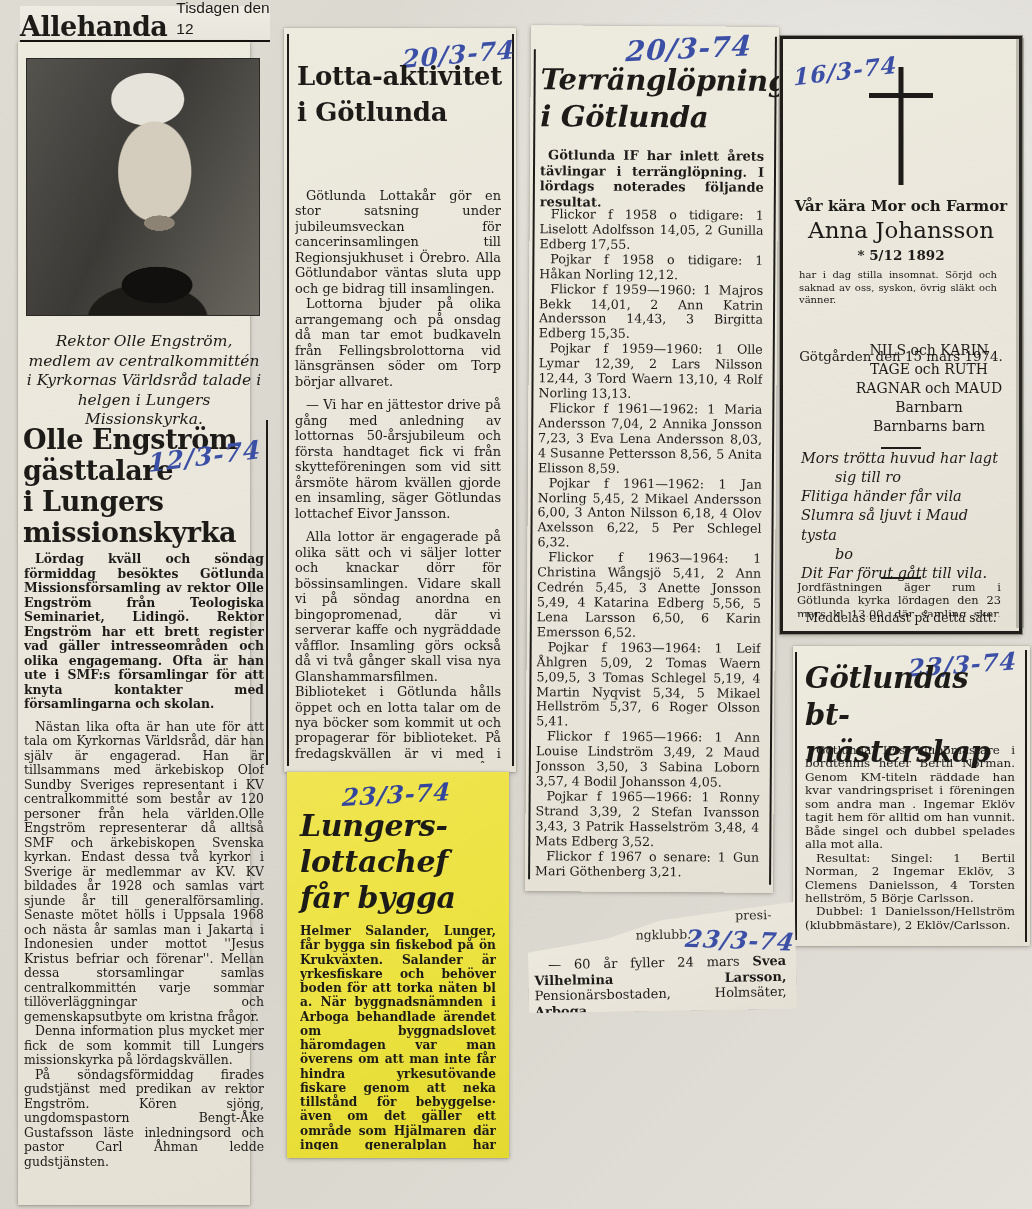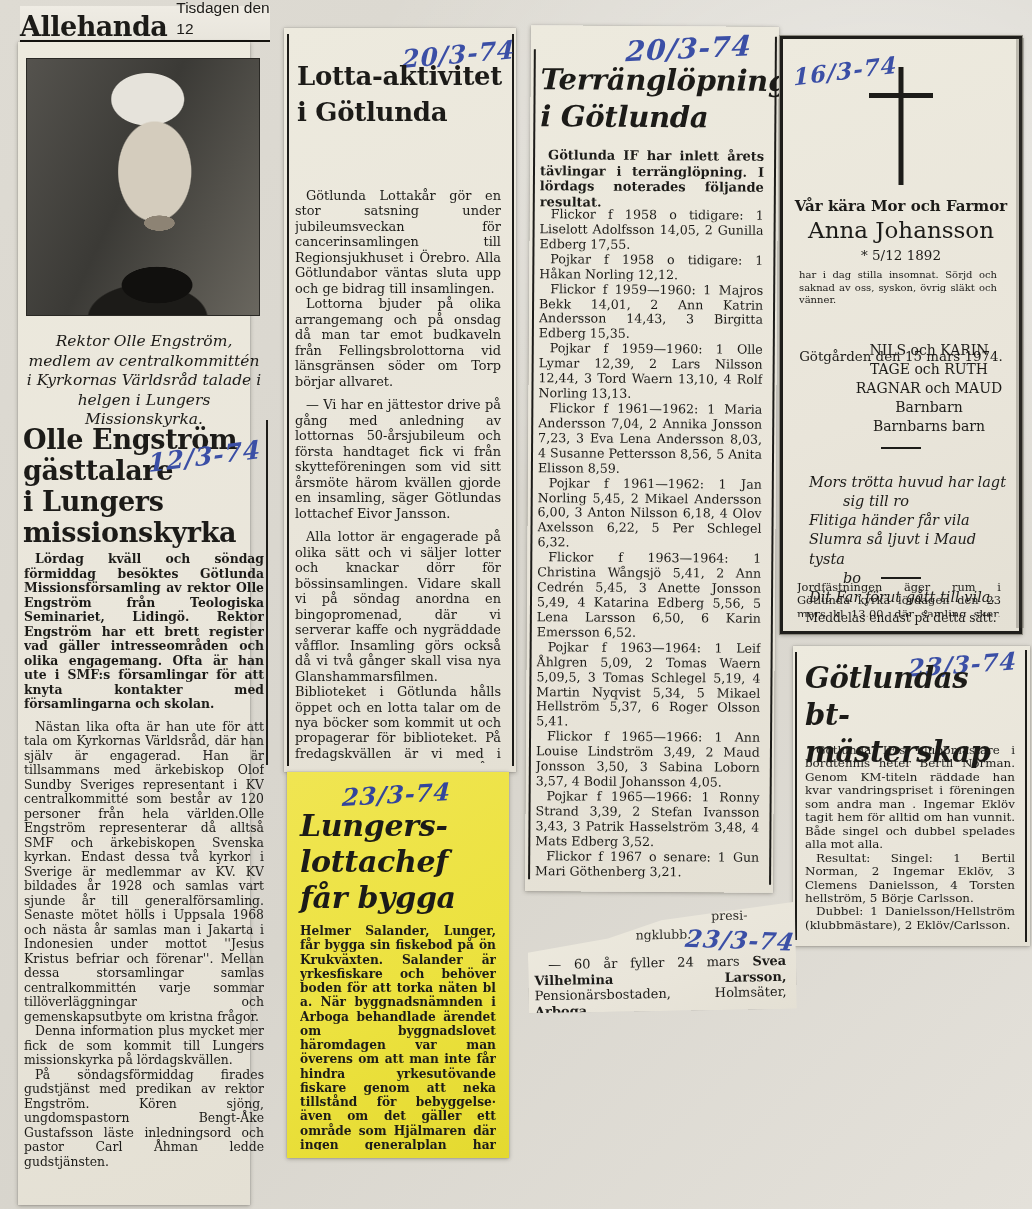--- a/index.html
+++ b/index.html
@@ -150,32 +150,32 @@
 </div>
 
 <div class="clip obit" style="left:780px;top:36px;width:236px;height:592px;">
   <div class="hw" style="left:10px;top:18px;font-size:23px;transform:rotate(-7deg) skewX(-6deg);color:#3b4fa6;">16/3-74</div>
   <div class="cross" style="top:28px;width:70px;height:120px;">
     <div class="v"></div>
     <div class="h"></div>
   </div>
   <div class="ob-center" style="position:absolute;left:0;top:158px;width:100%;font-weight:bold;font-size:15px;">Vår kära Mor och Farmor</div>
   <div class="ob-center" style="position:absolute;left:0;top:178px;width:100%;font-size:23px;">Anna Johansson</div>
-  <div class="ob-center" style="position:absolute;left:0;top:208px;width:100%;font-size:13.5px;font-weight:400;">* 5/12 1892</div>
+  <div class="ob-center" style="position:absolute;left:0;top:208px;width:100%;font-size:13.5px;font-weight:700;">* 5/12 1892</div>
   <div class="np" style="position:absolute;left:16px;top:230px;width:198px;font-size:10px;line-height:1.25;">har i dag stilla insomnat. Sörjd och saknad av oss, syskon, övrig släkt och vänner.</div>
   <div class="ob-center" style="position:absolute;left:0;top:294px;width:100%;font-size:13.4px;margin-top:16px;">Götgården den 15 mars 1974.</div>
   <div class="ob-center" style="position:absolute;left:0;top:302px;width:100%;font-size:14px;line-height:19px;margin-left:28px;">
     <div>NILS och KARIN</div>
     <div>TAGE och RUTH</div>
     <div>RAGNAR och MAUD</div>
     <div>Barnbarn</div>
     <div>Barnbarns barn</div>
   </div>
   <div class="small-div" style="position:absolute;left:98px;top:402px;"></div>
-  <div class="verse" style="position:absolute;left:18px;top:434px;width:200px;margin-left:8px;">
+  <div class="verse" style="position:absolute;left:18px;top:410px;width:200px;">
     <div>Mors trötta huvud har lagt</div>
     <div class="ind">sig till ro</div>
     <div>Flitiga händer får vila</div>
     <div>Slumra så ljuvt i Maud tysta</div>
     <div class="ind">bo</div>
     <div>Dit Far förut gått till vila.</div>
   </div>
   <div class="small-div" style="position:absolute;left:98px;top:532px;"></div>
   <div class="np" style="position:absolute;left:14px;top:542px;width:204px;height:36px;overflow:hidden;font-size:11.4px;line-height:1.18;">Jordfästningen äger rum i Götlunda kyrka lördagen den 23 mars kl 13.00, där samling sker. Efter akten inbjudes till kaffe i Församlingshemmet, Lillkyrka.</div>
   <div class="ob-center" style="position:absolute;left:0;top:572px;width:100%;font-size:12.2px;">Meddelas endast på detta sätt.</div>
@@ -191,19 +191,19 @@
     <div>bt-mästerskap</div>
   </div>
   <div class="np" style="position:absolute;left:12px;top:98px;width:210px;height:196px;overflow:hidden;font-size:11.9px;line-height:1.13;">
     <p>Götlunda IF:s klubbmästare i bordtennis heter Bertil Norman. Genom KM-titeln räddade han kvar vandringspriset i föreningen som andra man . Ingemar Eklöv tagit hem för alltid om han vunnit. Både singel och dubbel spelades alla mot alla.</p>
     <p>Resultat: Singel: 1 Bertil Norman, 2 Ingemar Eklöv, 3 Clemens Danielsson, 4 Torsten hellström, 5 Börje Carlsson.</p>
     <p>Dubbel: 1 Danielsson/Hellström (klubbmästare), 2 Eklöv/Carlsson.</p>
   </div>
 </div>
 
 <div class="clip frag" style="left:528px;top:903px;width:268px;height:108px;transform:rotate(-1deg);">
-  <div class="torn-line" style="right:48px;top:6px;">presi-</div>
+  <div class="torn-line" style="right:24px;top:6px;">presi-</div>
   <div class="torn-line" style="left:108px;top:24px;">ngklubb.</div>
   <div class="hw" style="left:158px;top:24px;font-size:24px;transform:rotate(3deg) skewX(-6deg);color:#3b4fa6;">23/3-74</div>
   <div class="np" style="position:absolute;left:6px;top:52px;width:252px;font-size:13px;line-height:1.2;">
     <p style="text-indent:14px"><span>— 60 år fyller 24 mars </span><b>Svea Vilhelmina Larsson,</b><span> Pensionärsbostaden, Holmsäter, </span><b>Arboga.</b></p>
   </div>
 </div>
 
 </body></html>

